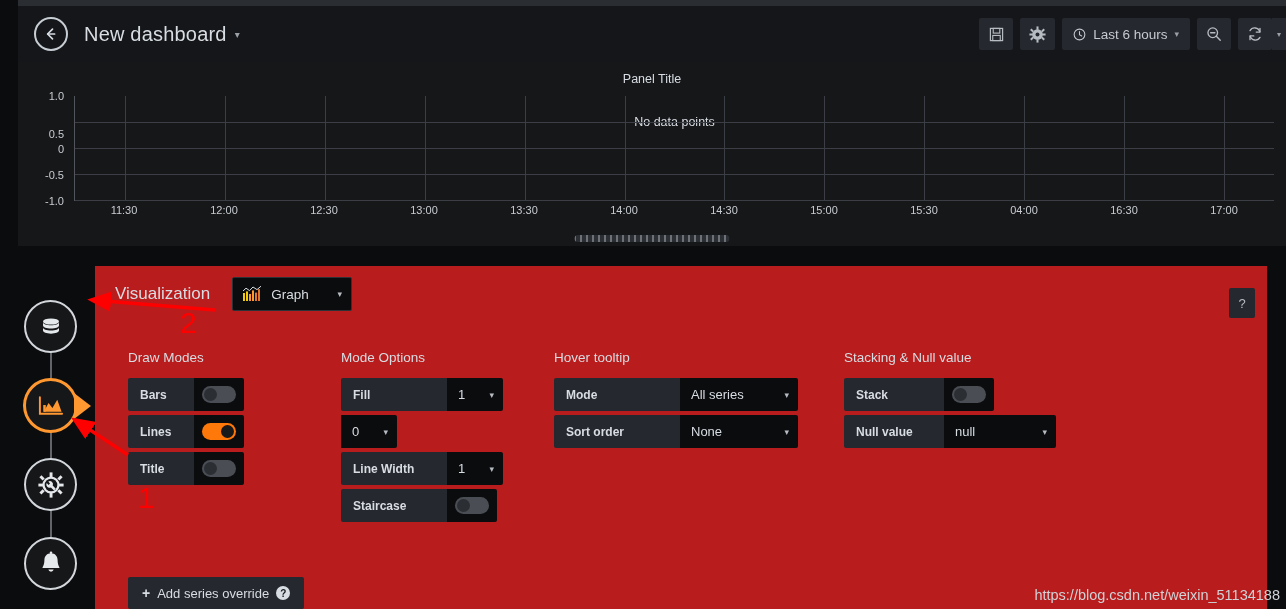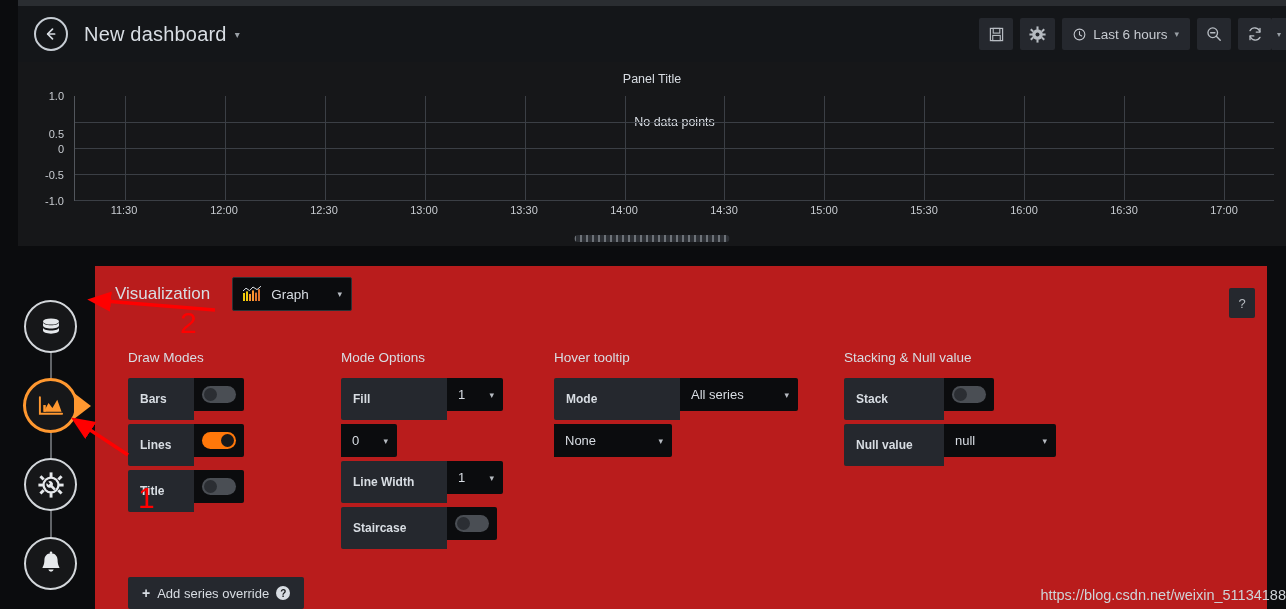--- a/index.html
+++ b/index.html
@@ -130,21 +130,21 @@
   .opt-col { width: 213px; }
   .opt-col.wide { width: 290px; }
   .col-title { color: #d8dde3; font-size: 13.5px; margin-bottom: 13px; }
 
   .opt-row {
     display: flex; align-items: stretch; margin-bottom: 4px;
     width: max-content;
   }
   .opt-key {
     background: #25282e; color: #d8dde3; font-size: 12px; font-weight: bold;
-    display: flex; align-items: center; padding: 1px 12px; height: 42px;
+    display: flex; align-items: center; padding: 1px 12px; height: 33px;
     border-radius: 2px 0 0 2px; min-width: 66px;
   }
   .opt-key.w106 { width: 106px; }
   .opt-key.w126 { width: 126px; }
   .opt-key.w100 { width: 100px; }
   .opt-val-toggle {
     background: #0b0c0e; height: 33px; width: 50px;
     display: flex; align-items: center; justify-content: center;
     border-radius: 0 2px 2px 0; cursor: pointer;
   }
@@ -184,21 +184,21 @@
 
   
   .anno-svg { position: absolute; left: 0; top: 0; width: 1286px; height: 609px; pointer-events: none; z-index: 50; }
   .anno-num {
     position: absolute; color: #ff0000; font-size: 30px; z-index: 51;
     font-family: "Liberation Sans", sans-serif; line-height: 1;
   }
 
   
   .watermark {
-    position: absolute; right: 0px; bottom: 6px; color: #cfd3d7; font-size: 14.5px;
+    position: absolute; right: 6px; bottom: 6px; color: #cfd3d7; font-size: 14.5px;
     z-index: 60;
   }
   .page-left-strip { position: absolute; left: 0; top: 0; width: 18px; height: 609px; background: #0b0c0e; }
   .page-top-strip { position: absolute; left: 0; top: 0; width: 1286px; height: 6px; background: #2a2d31; }
 </style>
 </head>
 <body>
 
 <div id="root">
 
@@ -305,21 +305,21 @@
       <div class="xaxis" id="xaxis">
           <div class="xtick" style="left: 4.16667%;">11:30</div>
           <div class="xtick" style="left: 12.5%;">12:00</div>
           <div class="xtick" style="left: 20.8333%;">12:30</div>
           <div class="xtick" style="left: 29.1667%;">13:00</div>
           <div class="xtick" style="left: 37.5%;">13:30</div>
           <div class="xtick" style="left: 45.8333%; text-align: right;">14:00</div>
           <div class="xtick" style="left: 54.1667%;">14:30</div>
           <div class="xtick" style="left: 62.5%;">15:00</div>
           <div class="xtick" style="left: 70.8333%;">15:30</div>
-          <div class="xtick" style="left: 79.1667%;">16:00</div>
+          <div class="xtick" style="left: 79.1667%;">04:00</div>
           <div class="xtick" style="left: 87.5%;">16:30</div>
           <div class="xtick" style="left: 95.8333%;">17:00</div>
         </div>
     </div>
 
     <div class="drag-handle"></div>
   </div>
 
   <div class="edit-sidebar">
     <div class="side-line"></div>
@@ -449,20 +449,21 @@
         <div class="opt-col wide">
           <div class="col-title">Hover tooltip</div>
           <div class="opt-row">
             <div class="opt-key w126">Mode</div>
             <div class="opt-val-select w118">
               <span class="sel-text">All series</span>
               <span class="sel-caret">▾</span>
             </div>
           </div>
           <div class="opt-row">
+            <div class="opt-key w126">Sort order</div>
             <div class="opt-val-select w118">
               <span class="sel-text">None</span>
               <span class="sel-caret">▾</span>
             </div>
           </div>
         </div>
         <div class="opt-col wide">
           <div class="col-title">Stacking &amp; Null value</div>
           <div class="opt-row">
             <div class="opt-key w100">Stack</div>

